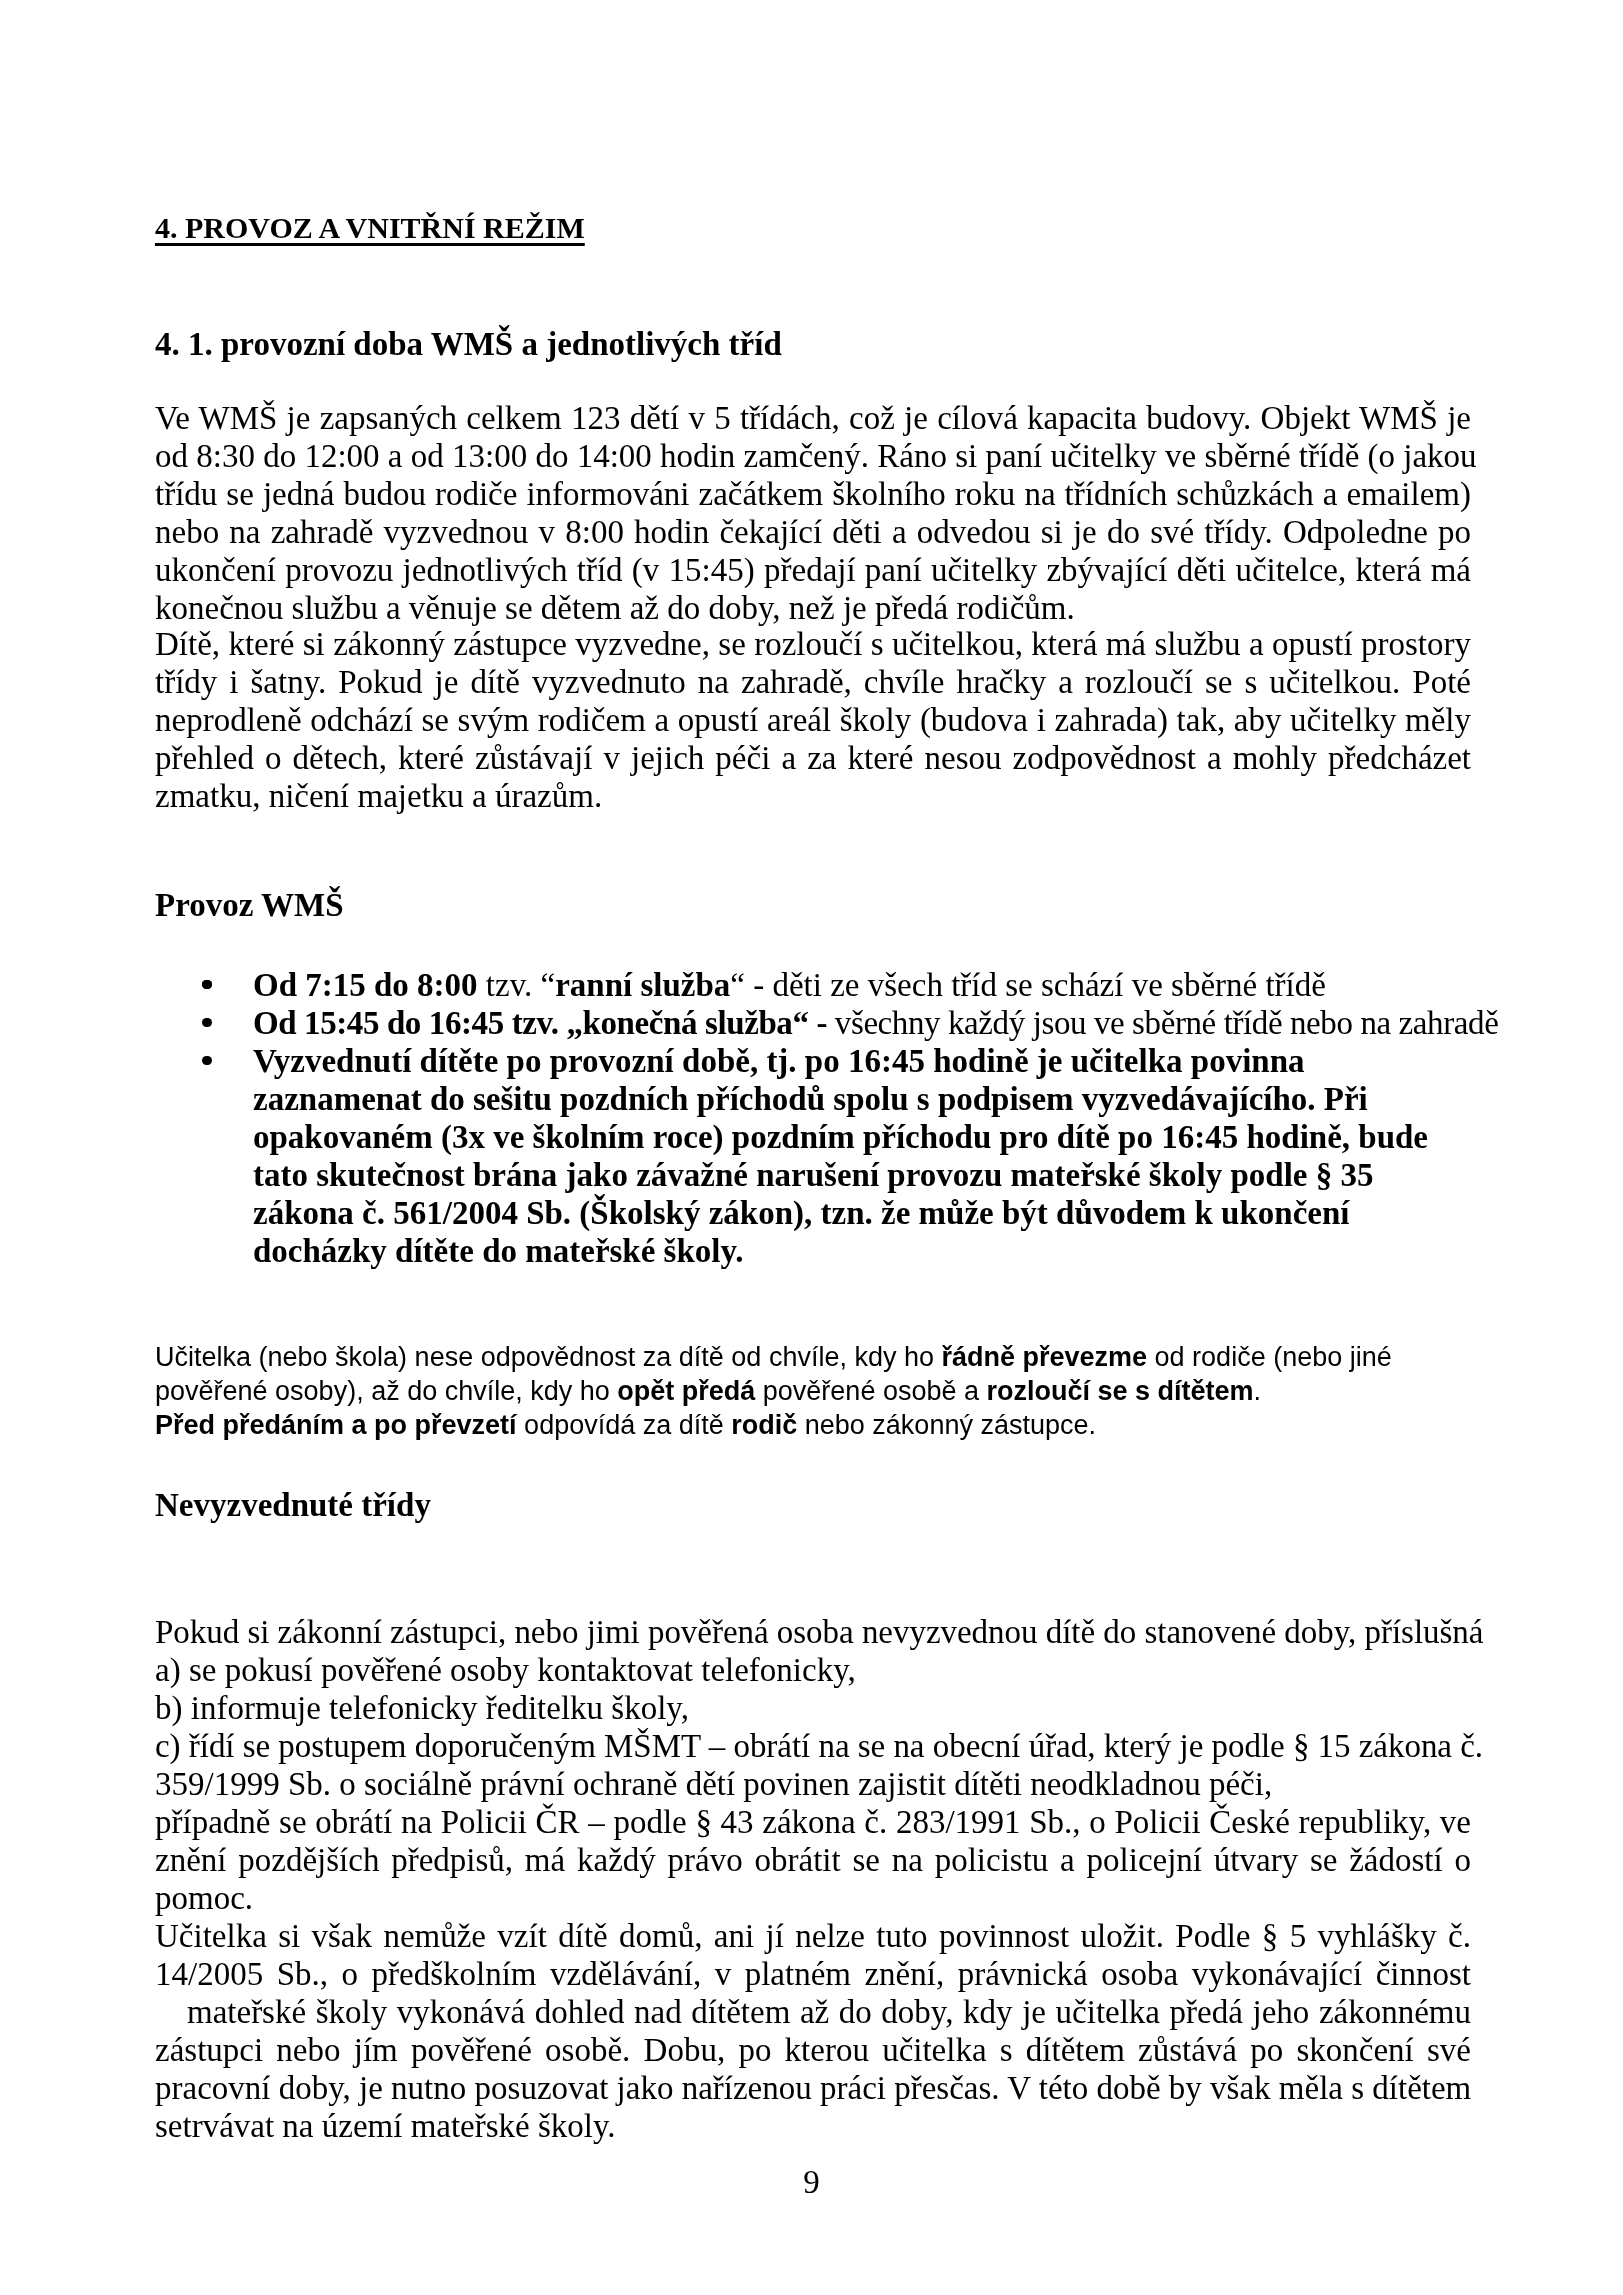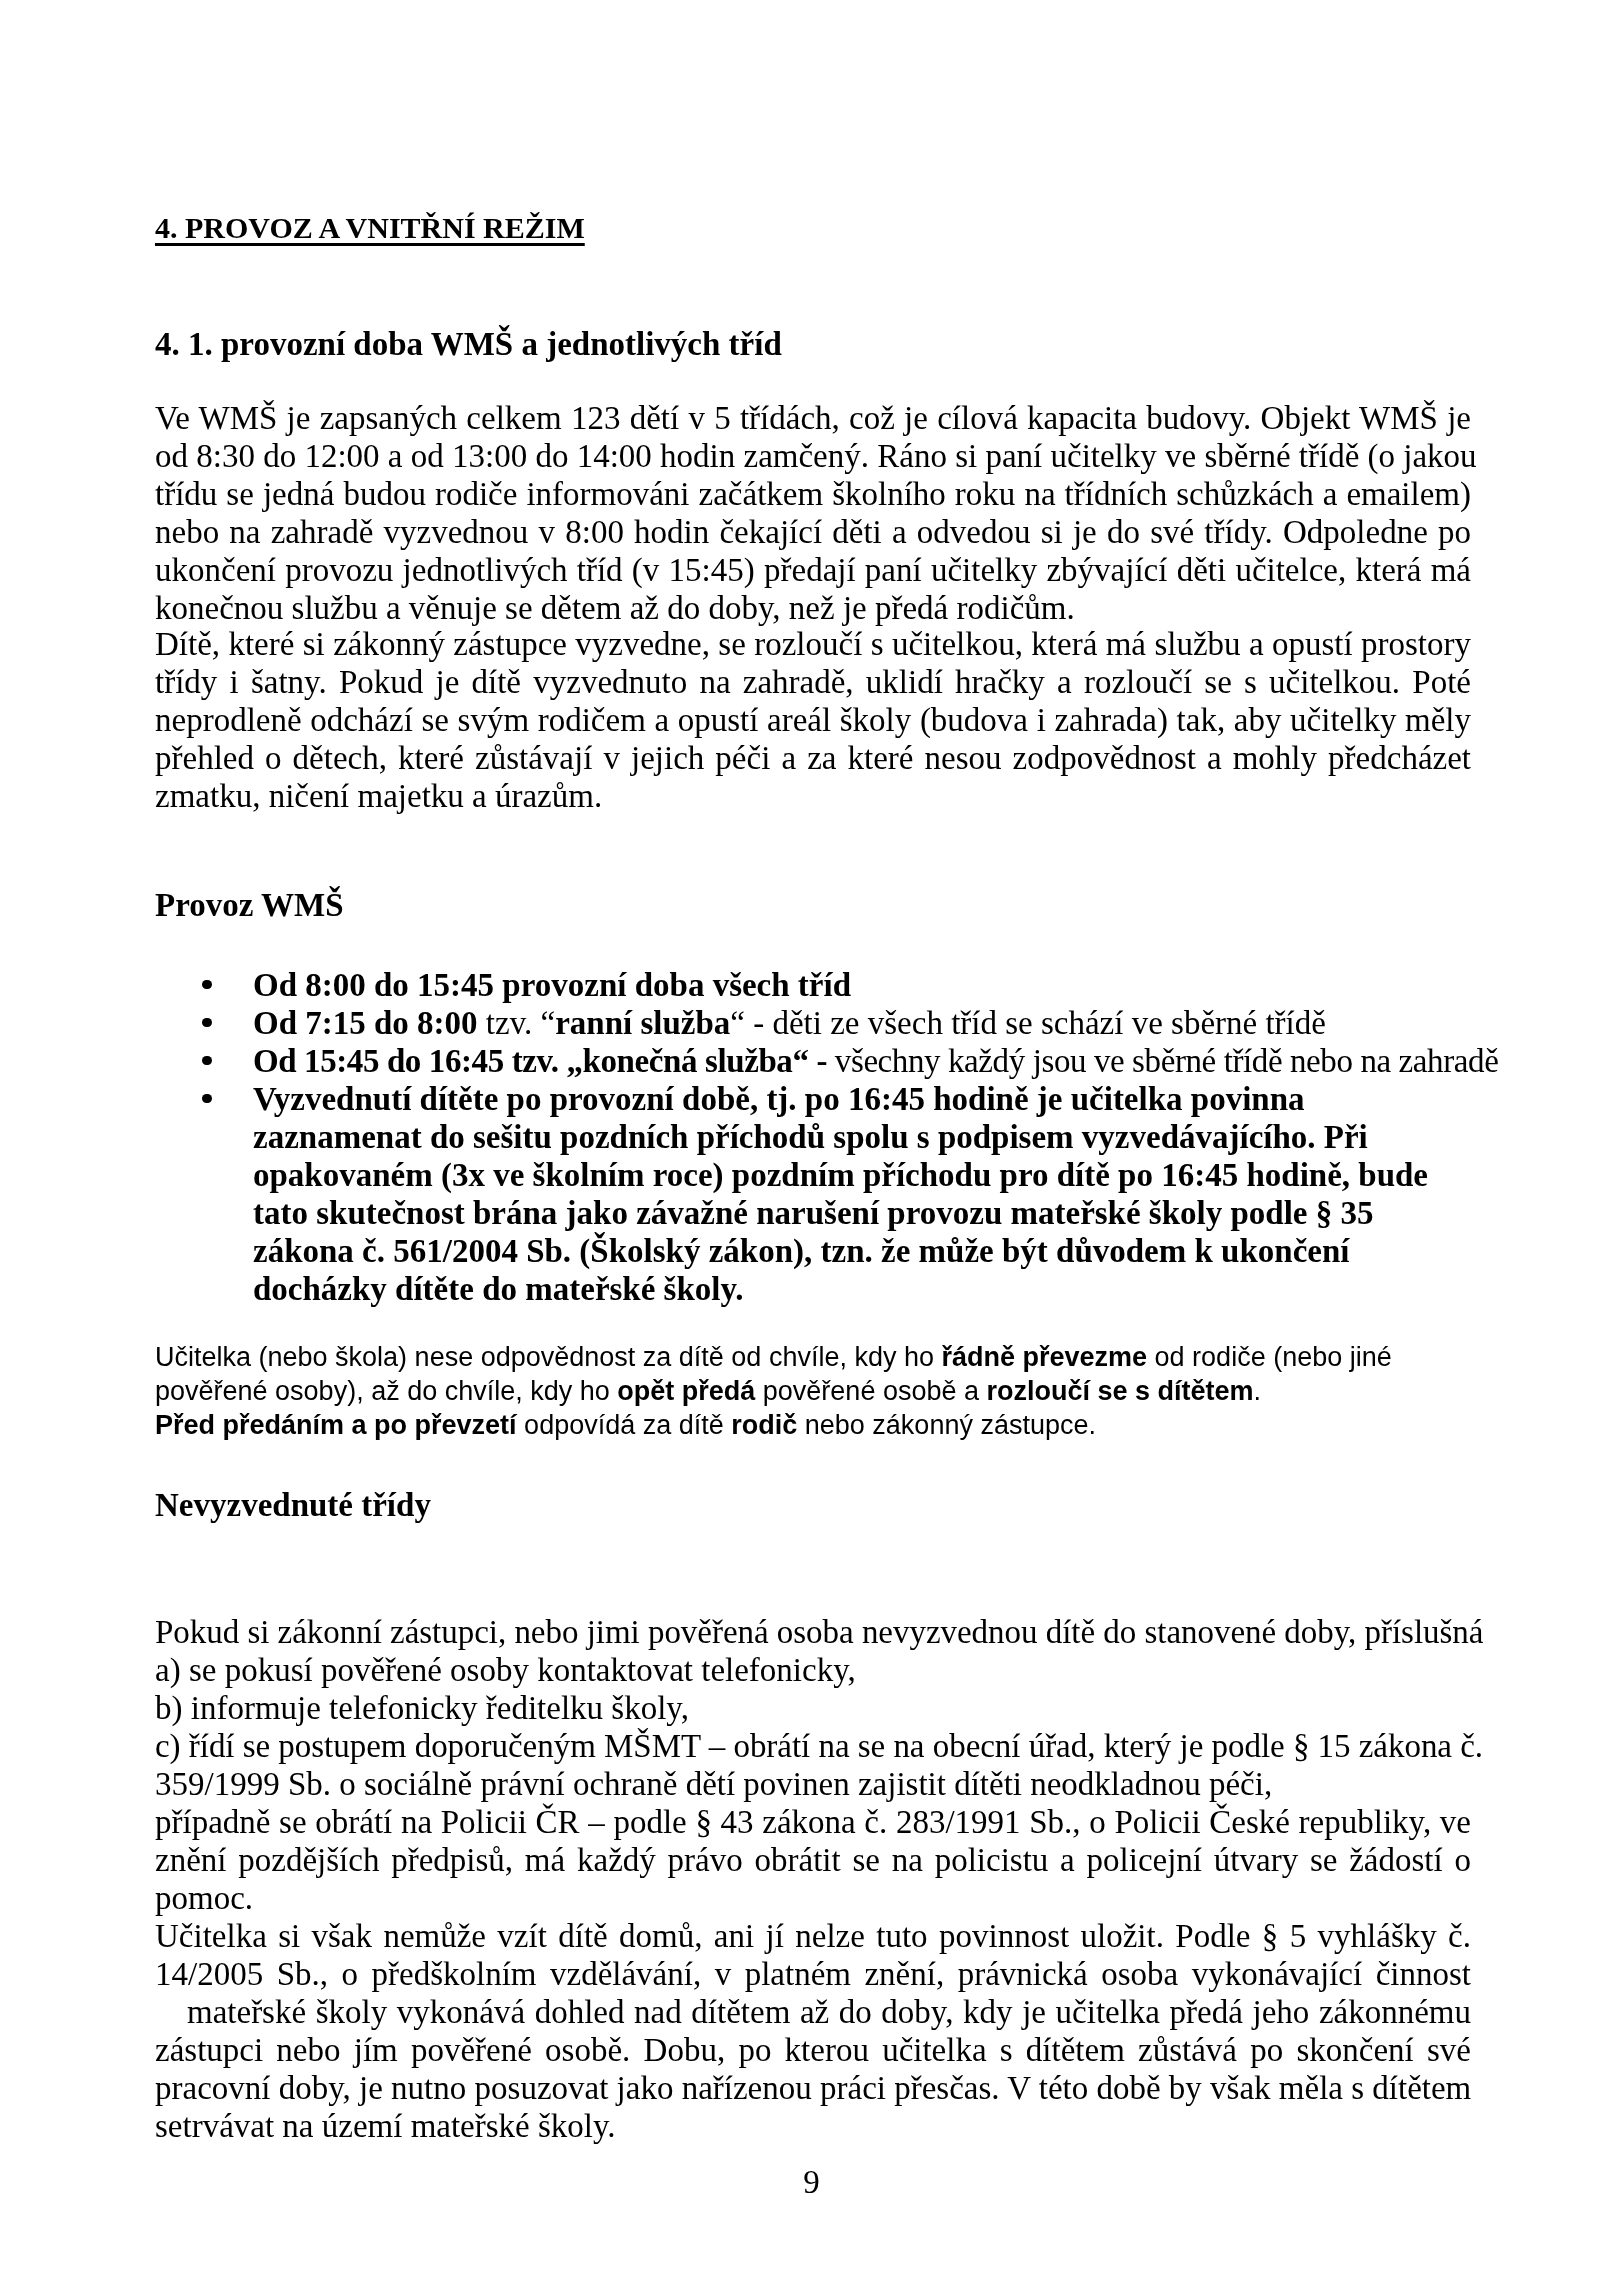--- a/index.html
+++ b/index.html
@@ -33,32 +33,32 @@
     <span class="line" style="display: block;">Ve WMŠ je zapsaných celkem 123 dětí v 5 třídách, což je cílová kapacita budovy. Objekt WMŠ je</span>
     <span class="line" style="display: block;">od 8:30 do 12:00 a od 13:00 do 14:00 hodin zamčený. Ráno si paní učitelky ve sběrné třídě (o jakou</span>
     <span class="line" style="display: block;">třídu se jedná budou rodiče informováni začátkem školního roku na třídních schůzkách a emailem)</span>
     <span class="line" style="display: block;">nebo na zahradě vyzvednou v 8:00 hodin čekající děti a odvedou si je do své třídy. Odpoledne po</span>
     <span class="line" style="display: block;">ukončení provozu jednotlivých tříd (v 15:45) předají paní učitelky zbývající děti učitelce, která má</span>
     <span class="line last" style="display: block;">konečnou službu a věnuje se dětem až do doby, než je předá rodičům.</span>
   </div>
 
   <div class="blk serif p" style="top:625px;">
     <span class="line" style="display: block;">Dítě, které si zákonný zástupce vyzvedne, se rozloučí s učitelkou, která má službu a opustí prostory</span>
-    <span class="line" style="display: block;">třídy i šatny. Pokud je dítě vyzvednuto na zahradě, uklidí hračky a rozloučí se s učitelkou. Poté</span>
+    <span class="line" style="display: block;">třídy i šatny. Pokud je dítě vyzvednuto na zahradě, chvíle hračky a rozloučí se s učitelkou. Poté</span>
     <span class="line" style="display: block;">neprodleně odchází se svým rodičem a opustí areál školy (budova i zahrada) tak, aby učitelky měly</span>
     <span class="line" style="display: block;">přehled o dětech, které zůstávají v jejich péči a za které nesou zodpovědnost a mohly předcházet</span>
     <span class="line last" style="display: block;">zmatku, ničení majetku a úrazům.</span>
   </div>
 
   <div class="blk serif h2" style="top:886px;">Provoz WMŠ</div>
 
   <ul class="bullets serif" style="top:966px;">
     <li>
       <span class="dot"></span>
-      <span class="b">Od 8:00 do 15:45 provozní doba všech tříd</span><span></span>
+      <span></span>
     </li>
     <li>
       <span class="dot"></span>
       <span class="b">Od 7:15 do 8:00</span><span> tzv. “</span><span class="b">ranní služba</span><span>“ - děti ze všech tříd se schází ve sběrné třídě</span>
     </li>
     <li style="white-space:nowrap; letter-spacing:-0.4px;">
       <span class="dot"></span>
       <span class="b">Od 15:45 do 16:45 tzv. „konečná služba“ -</span><span> všechny každý jsou ve sběrné třídě nebo na zahradě</span>
     </li>
     <li class="b">

